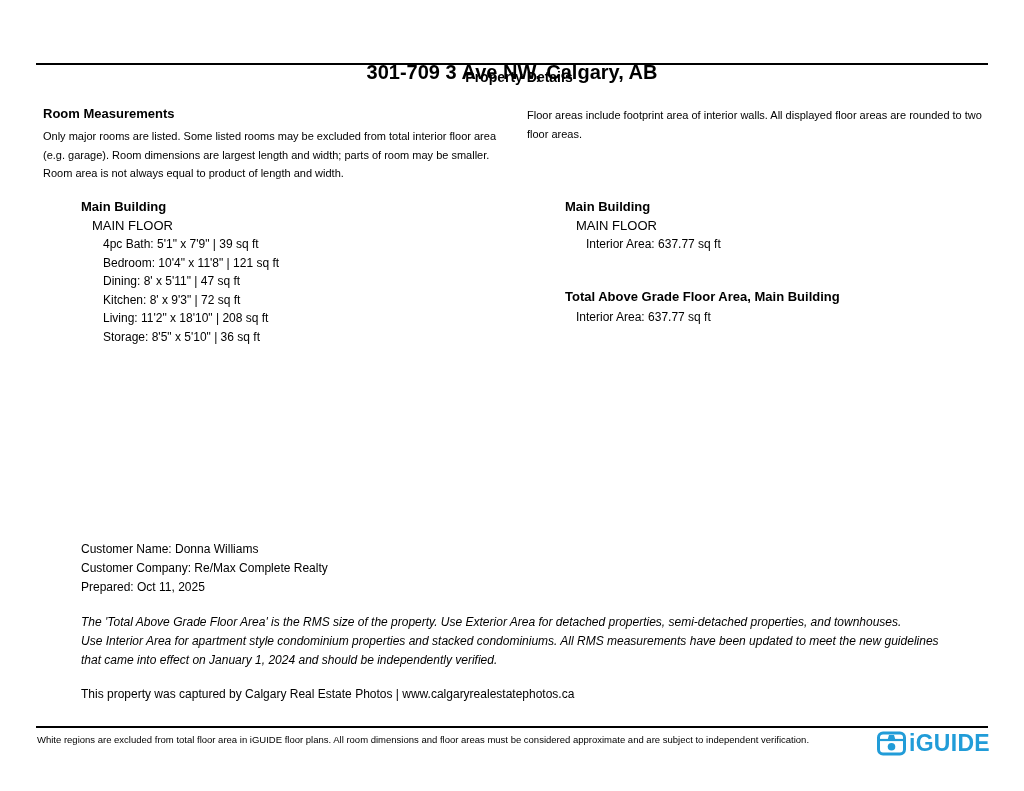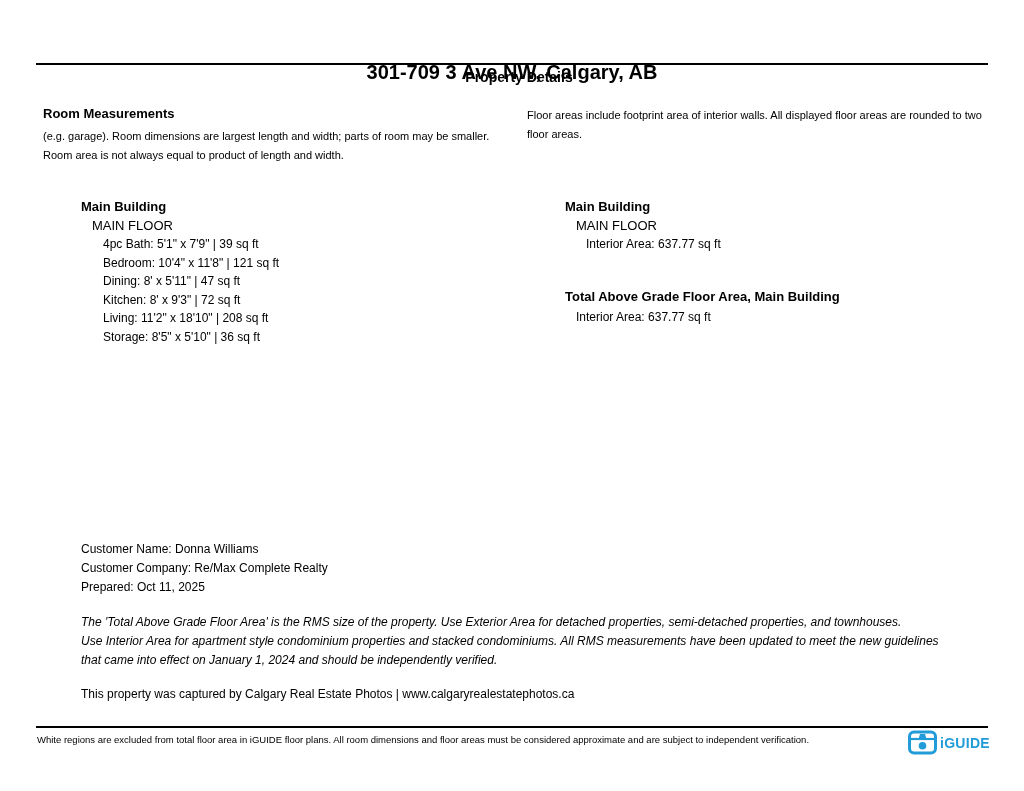--- a/index.html
+++ b/index.html
@@ -123,38 +123,39 @@
   }
   .logo {
     position: absolute;
     top: 730px; right: 34px;
     display: flex;
     align-items: center;
     gap: 3px;
   }
   .logo svg { display: block; }
   .logo-text {
-    font-size: 14px;
+    font-size: 23px;
     font-weight: bold;
     letter-spacing: 0.3px;
     color: #219cd8;
   }
 </style>
 </head>
 <body>
 
 <div class="page">
 
   <div class="page-title">301-709 3 Ave NW, Calgary, AB</div>
   <div class="rule top-rule"></div>
   <div class="page-subtitle">Property Details</div>
 
   <section class="col col-left">
     <div class="col-heading">Room Measurements</div>
     <div class="para">
+      <div class="pline">Only major rooms are listed. Some listed rooms may be excluded from total interior floor area</div>
       <div class="pline">(e.g. garage). Room dimensions are largest length and width; parts of room may be smaller.</div>
       <div class="pline">Room area is not always equal to product of length and width.</div>
     </div>
   </section>
 
   <section class="col col-right">
     <div class="para">
       <div class="pline">Floor areas include footprint area of interior walls. All displayed floor areas are rounded to two</div>
       <div class="pline">floor areas.</div>
     </div>

